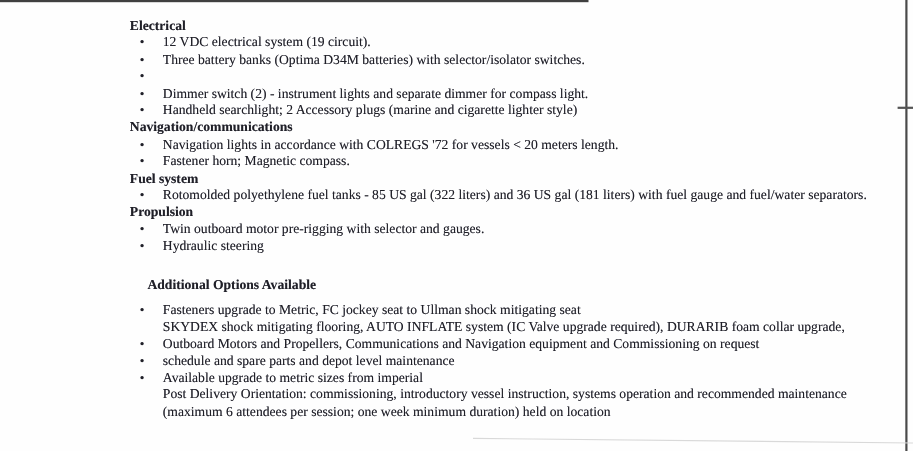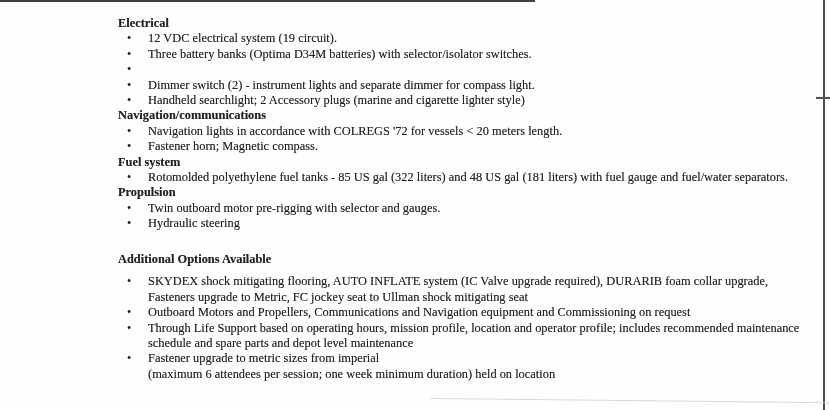--- a/index.html
+++ b/index.html
@@ -31,21 +31,21 @@
     width: 30px;
     padding-left: 9px;
     box-sizing: border-box;
     font-size: 12px;
   }
   .bullet-text { white-space: nowrap; }
   .bullet-text > div { white-space: nowrap; line-height: 15.4px; }
   .options {
     position: absolute; left: 118px; top: 252px; width: 712px;
   }
-  .options .heading { margin-bottom: 7px; }
+  .options .heading { margin-bottom: 7px; margin-left: 16px; }
   
   .top-border {
     position: absolute; left: 0; top: 0; width: 535px; height: 2px;
     background: #404040;
   }
   .right-border {
     position: absolute; left: 823px; top: 0; width: 2px; height: 410px;
     background: #4a4a4a;
   }
   .edge-tick {
@@ -93,57 +93,57 @@
       <span class="bullet">•</span>
       <span class="bullet-text">Navigation lights in accordance with COLREGS '72 for vessels &lt; 20 meters length.</span>
     </div>
     <div class="bullet-row">
       <span class="bullet">•</span>
       <span class="bullet-text">Fastener horn; Magnetic compass.</span>
     </div>
     <div class="heading">Fuel system</div>
     <div class="bullet-row">
       <span class="bullet">•</span>
-      <span class="bullet-text">Rotomolded polyethylene fuel tanks - 85 US gal (322 liters) and 48 US gal (181 liters) with fuel gauge and fuel/water separators.</span>
+      <span class="bullet-text">Rotomolded polyethylene fuel tanks - 85 US gal (322 liters) and 36 US gal (181 liters) with fuel gauge and fuel/water separators.</span>
     </div>
     <div class="heading">Propulsion</div>
     <div class="bullet-row">
       <span class="bullet">•</span>
       <span class="bullet-text">Twin outboard motor pre-rigging with selector and gauges.</span>
     </div>
     <div class="bullet-row">
       <span class="bullet">•</span>
       <span class="bullet-text">Hydraulic steering</span>
     </div>
   </div>
 
 <div class="options">
   <div class="heading">Additional Options Available</div>
   <div>
       <div class="bullet-row">
         <span class="bullet">•</span>
         <span class="bullet-text">
+          <div>Fasteners upgrade to Metric, FC jockey seat to Ullman shock mitigating seat</div>
           <div>SKYDEX shock mitigating flooring, AUTO INFLATE system (IC Valve upgrade required), DURARIB foam collar upgrade,</div>
-          <div>Fasteners upgrade to Metric, FC jockey seat to Ullman shock mitigating seat</div>
         </span>
       </div>
       <div class="bullet-row">
         <span class="bullet">•</span>
         <span class="bullet-text">
           <div>Outboard Motors and Propellers, Communications and Navigation equipment and Commissioning on request</div>
         </span>
       </div>
       <div class="bullet-row">
         <span class="bullet">•</span>
         <span class="bullet-text">
-          <div>Through Life Support based on operating hours, mission profile, location and operator profile; includes recommended maintenance</div>
           <div>schedule and spare parts and depot level maintenance</div>
         </span>
       </div>
       <div class="bullet-row">
         <span class="bullet">•</span>
         <span class="bullet-text">
-          <div>Fastener upgrade to metric sizes from imperial</div>
+          <div>Available upgrade to metric sizes from imperial</div>
+          <div>Post Delivery Orientation: commissioning, introductory vessel instruction, systems operation and recommended maintenance</div>
           <div>(maximum 6 attendees per session; one week minimum duration) held on location</div>
         </span>
       </div>
     </div>
 </div>
 
 </body></html>

